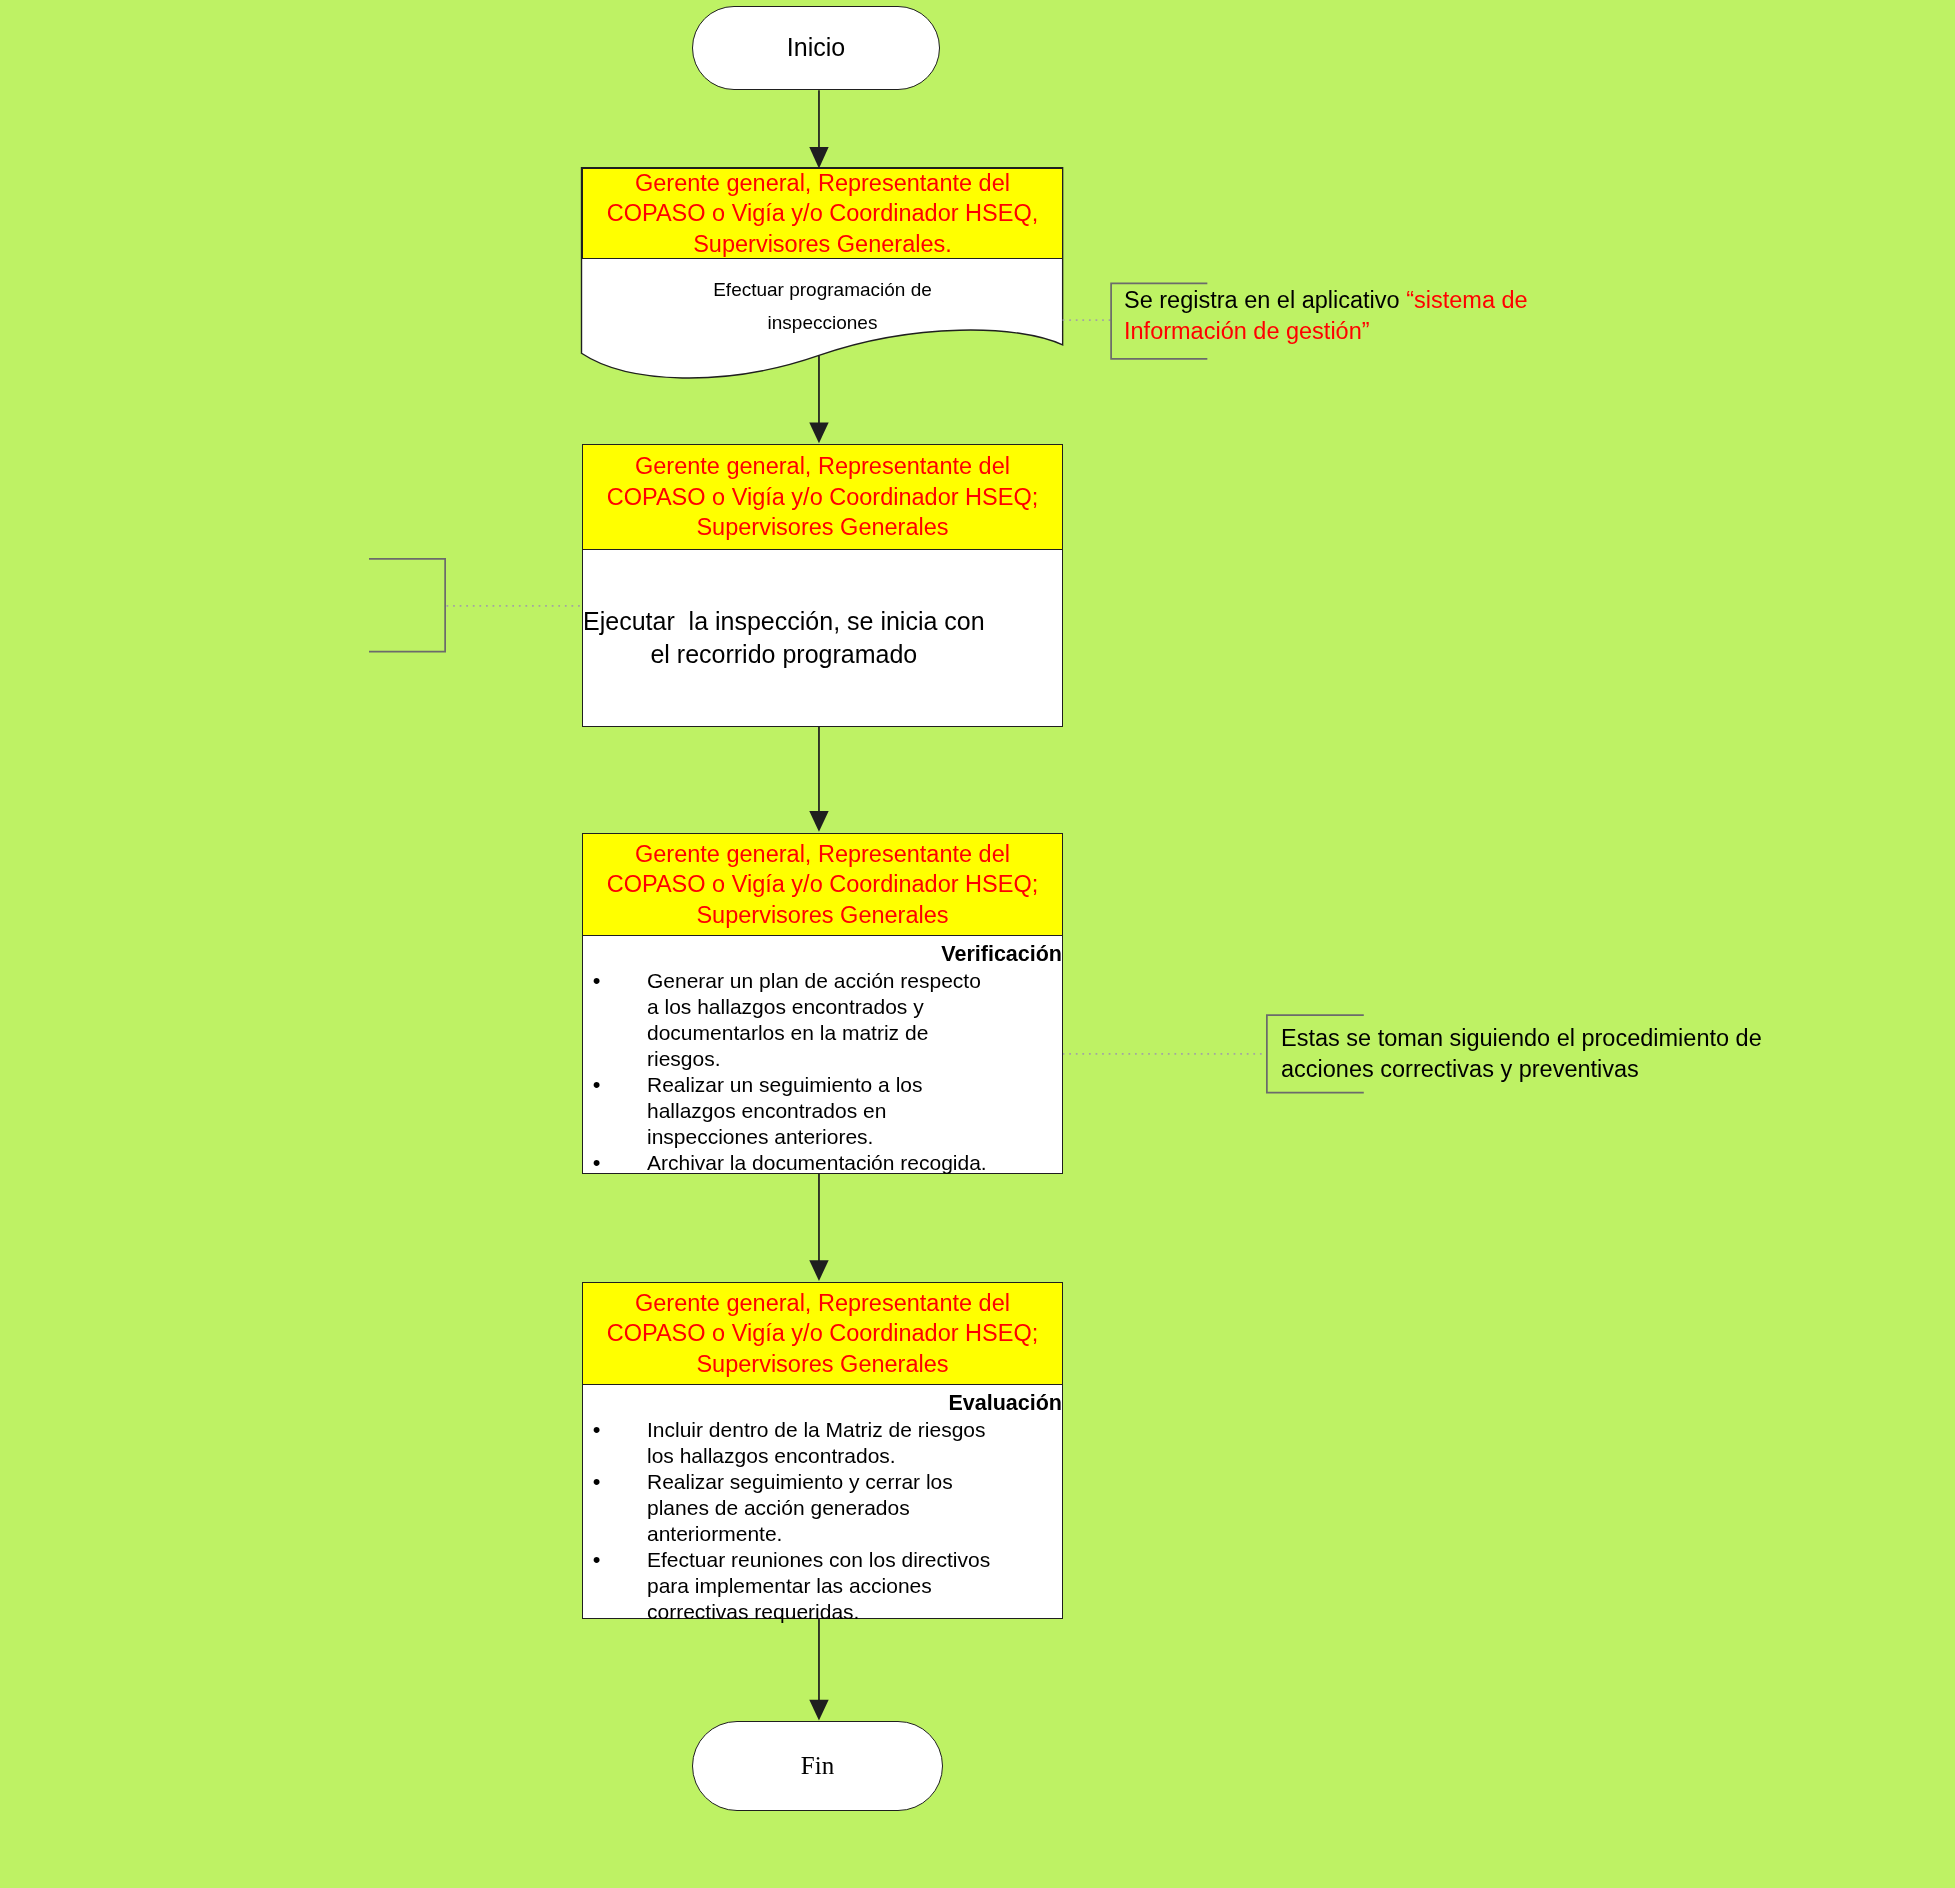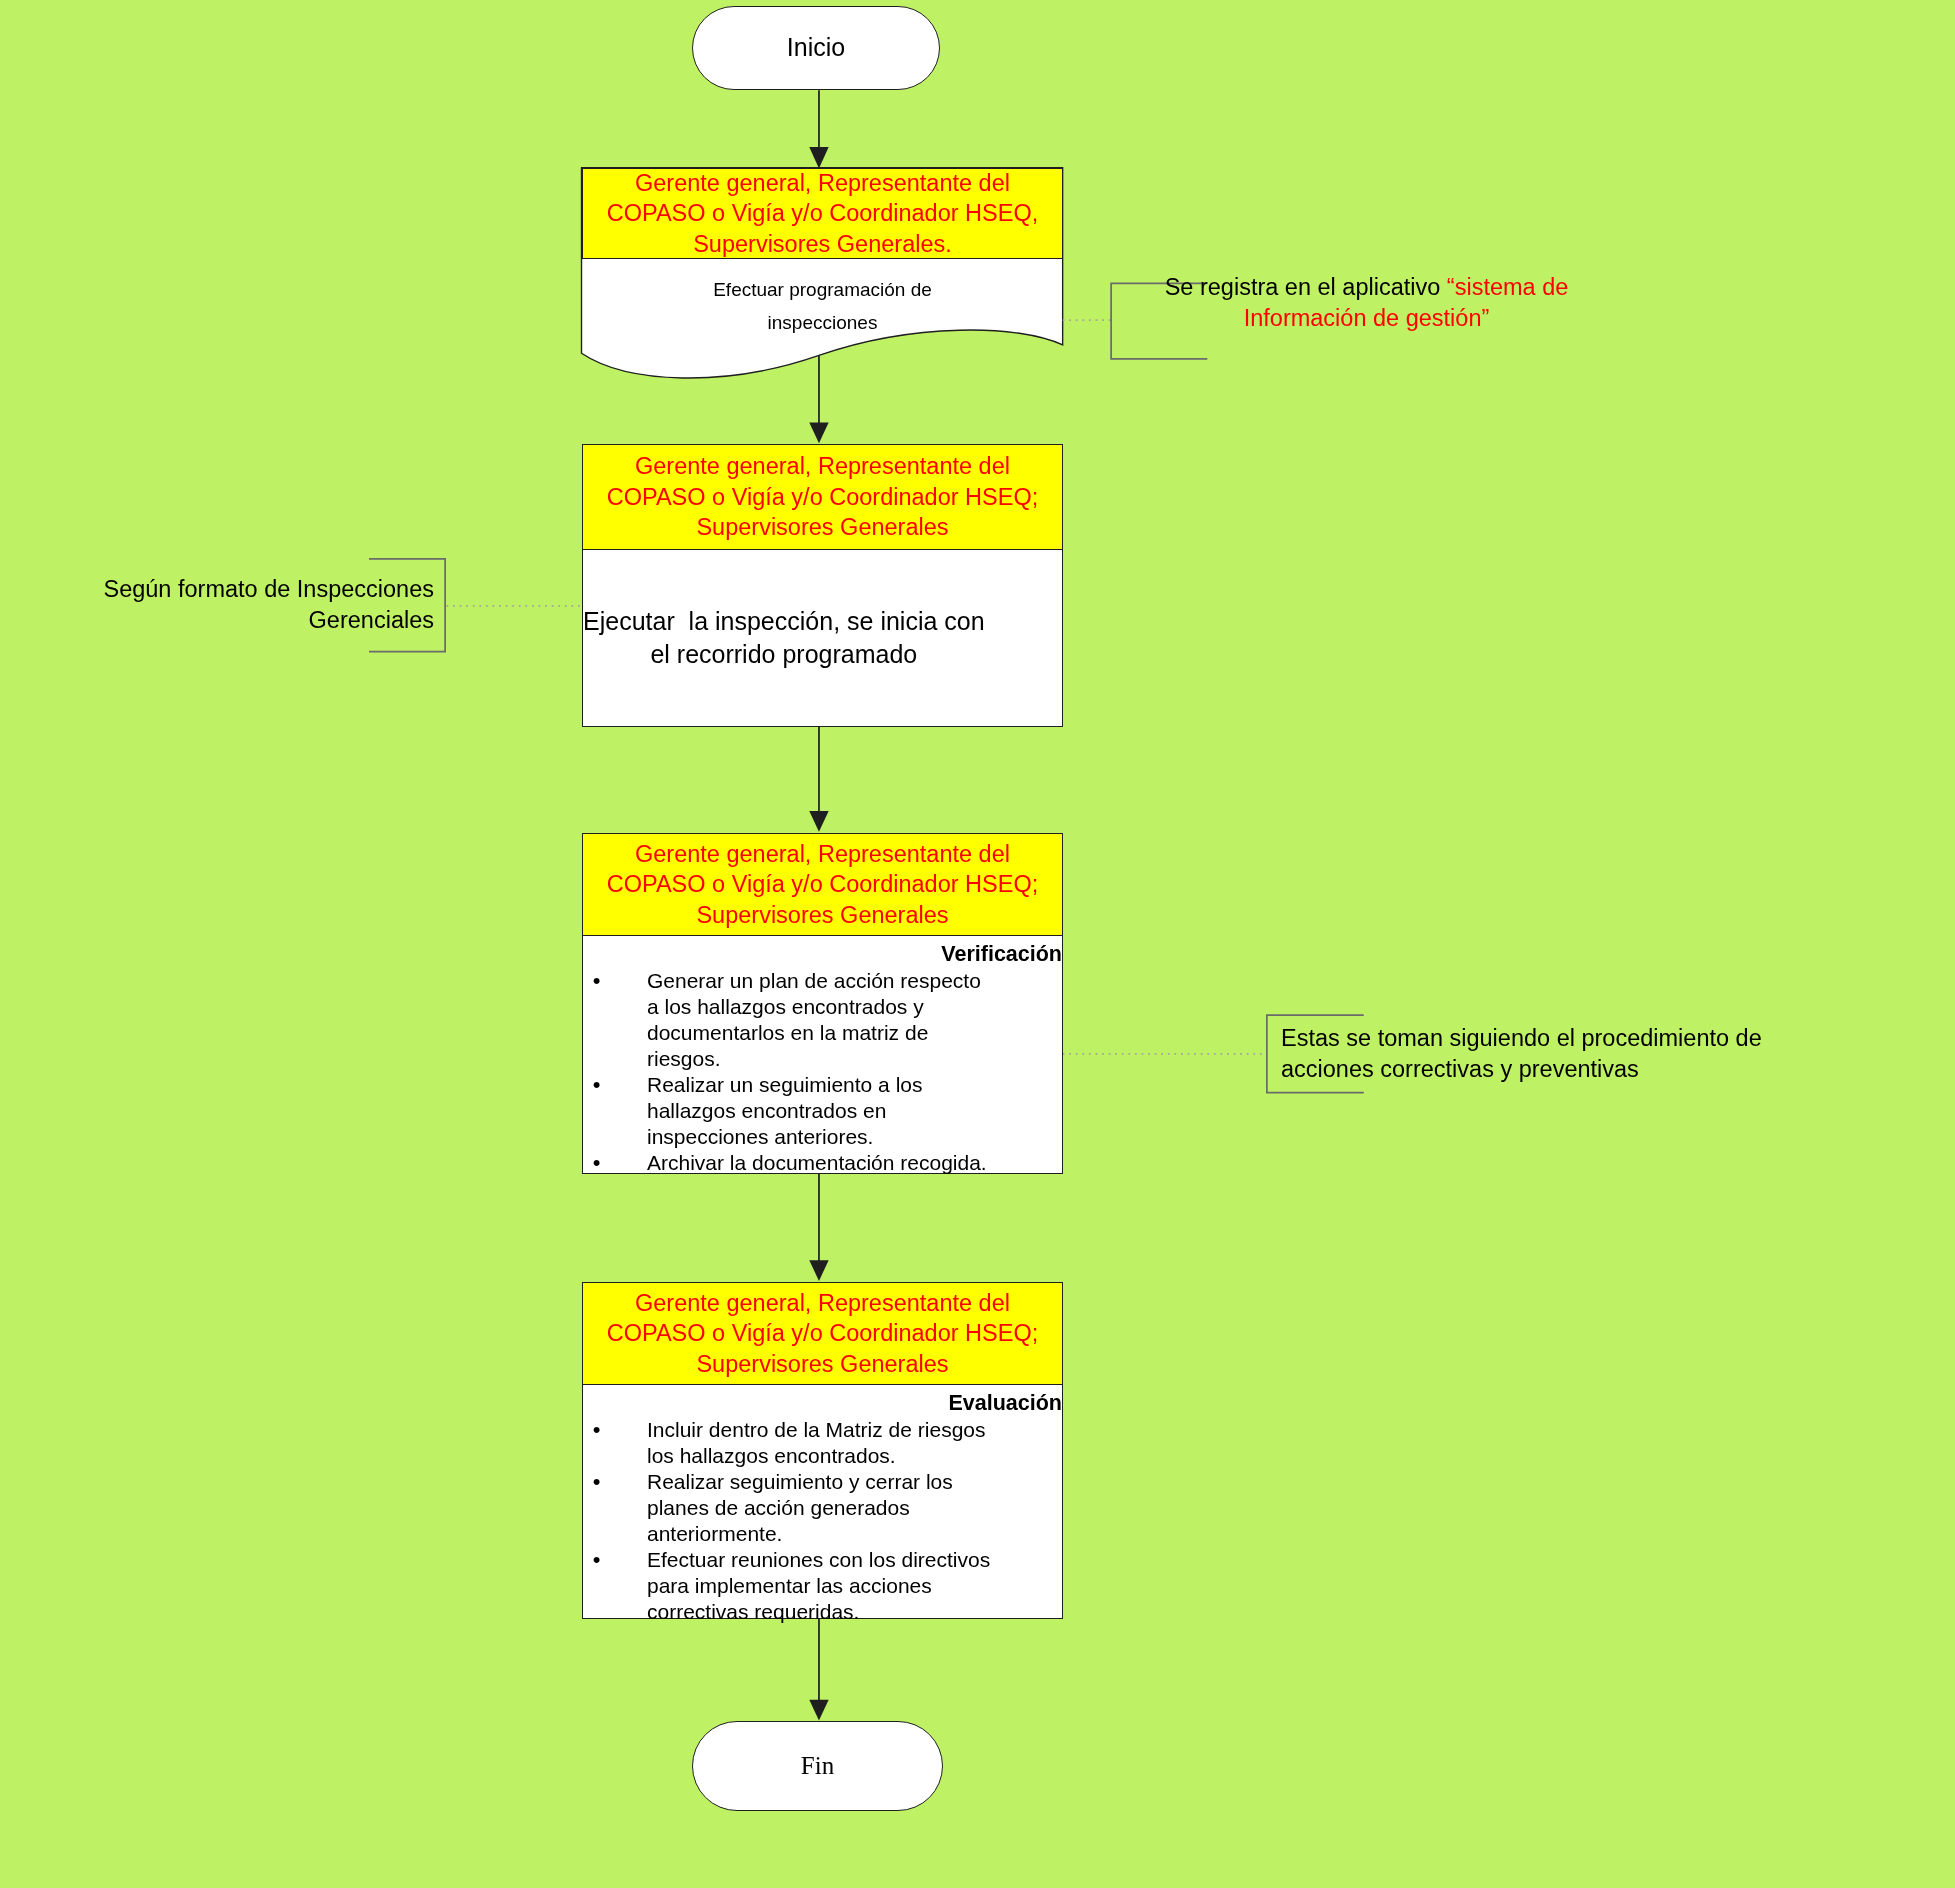--- a/index.html
+++ b/index.html
@@ -37,21 +37,21 @@
   #box4 .hdr2 { height: 102px; }
 
   .list-title { font-weight: bold; font-size: 21.5px; line-height: 28px; text-align: right; }
   ul.blist { margin: 0; padding: 0; list-style: none; font-size: 21px; line-height: 26px; }
   ul.blist li { display: flex; align-items: flex-start; }
   .bm { flex: 0 0 64px; padding-left: 9.7px; font-size: 22px; }
   .bt { flex: 1; padding-right: 4.2px; }
 
   .note { font-size: 23.5px; line-height: 31px; }
   .note .red { color: #FF0000; }
-  #ann1 { left: 1124px; top: 272px;  width: 485px; text-align: center; }
+  #ann1 { left: 1124px; top: 285px;  width: 485px; }
   #ann2 { left: 69px;  top: 574px;  width: 365px; text-align: right; }
   #ann3 { left: 1281px; top: 1023px; width: 554px; }
 </style>
 </head>
 <body>
 
 <div class="canvas">
 
   <svg class="layer" width="1955" height="1889" viewBox="0 0 2824 2728">
 
@@ -105,24 +105,20 @@
       <span class="pre">Gerente general, Representante del
 COPASO o Vigía y/o Coordinador HSEQ;
 Supervisores Generales</span>
     </div>
     <div class="body-center">
       <span class="pre">Ejecutar  la inspección, se inicia con
 el recorrido programado</span>
     </div>
   </div>
 
-  <div class="abs note" id="ann2">
-    <span class="pre">Según formato de Inspecciones
-Gerenciales</span>
-  </div>
 
   <div class="abs proc" id="box3">
     <div class="hdr2">
       <span class="pre">Gerente general, Representante del
 COPASO o Vigía y/o Coordinador HSEQ;
 Supervisores Generales</span>
     </div>
     <div class="body-list">
       <div class="list-title">Verificación</div>
       <ul class="blist">

